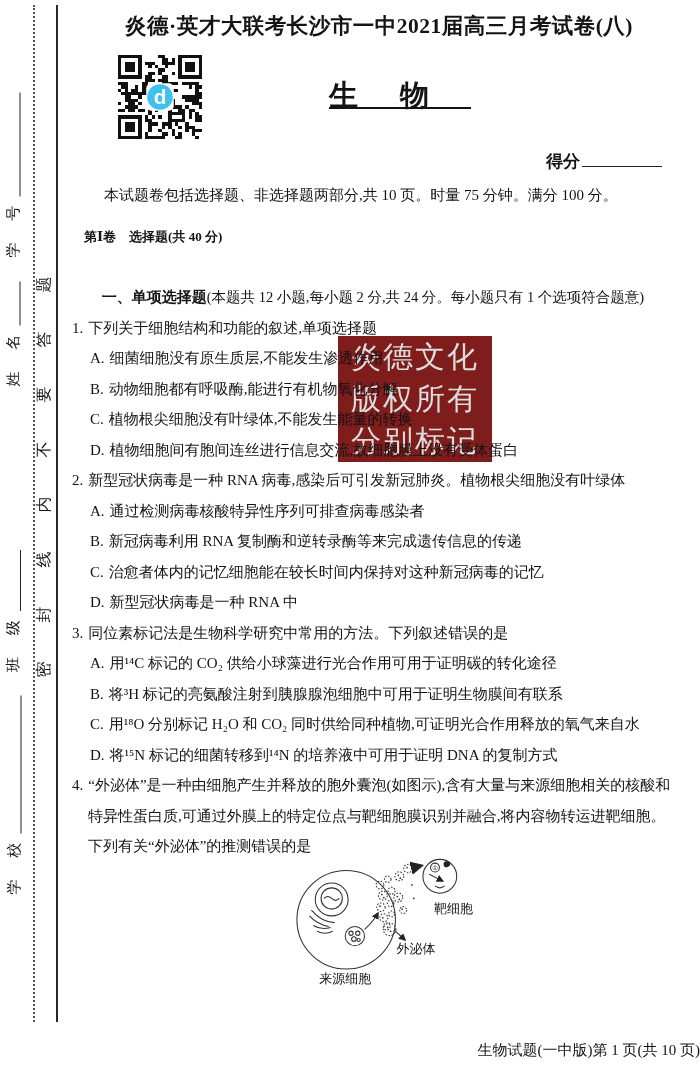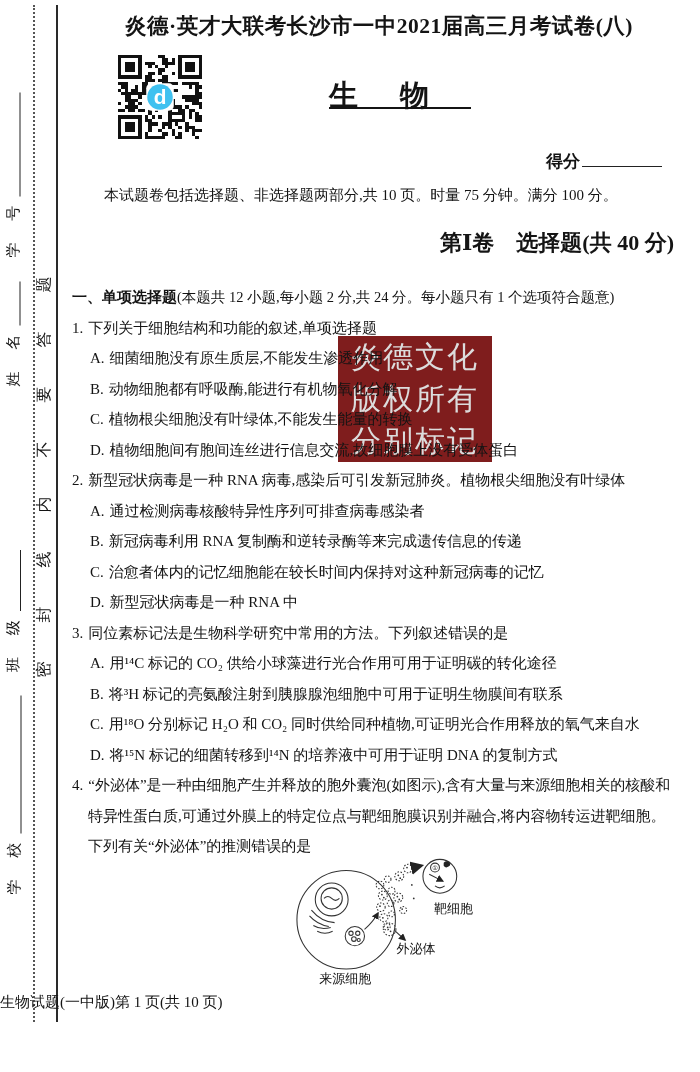--- a/index.html
+++ b/index.html
@@ -22,40 +22,40 @@
 
   
   .h-title{position:absolute;top:11px;left:84px;right:26px;text-align:center;
            font-size:21.5px;font-weight:bold;letter-spacing:.5px;}
   .qr{position:absolute;left:118px;top:55px;width:84px;height:84px;}
   .subject{position:absolute;top:76px;left:84px;right:26px;text-align:center;
            font-size:29px;font-weight:bold;letter-spacing:42px;text-indent:42px;text-decoration:underline;}
   .score{position:absolute;left:546px;top:148px;font-size:17px;font-weight:bold;z-index:2;}
   .score .blank{width:80px;margin-left:2px;}
   .intro{position:absolute;left:104px;top:186px;width:572px;font-size:15px;z-index:2;}
-  .section{position:absolute;top:228px;left:84px;right:26px;text-align:right;
-           font-size:22px;font-weight:bold;z-index:2;}
+  .section{position:absolute;top:228px;left:84px;right:26px;text-align:left;
+           font-size:13px;font-weight:bold;z-index:2;}
 
   
   .watermark{position:absolute;left:338px;top:336px;width:154px;height:126px;background:#7f1d1d;
              color:#dcdcdc;font-size:30px;line-height:42px;text-align:center;letter-spacing:2px;z-index:0;}
 
   
   .body{position:absolute;left:72px;top:282px;width:602px;font-size:15px;line-height:30.5px;z-index:1;}
   .body p{margin:0;}
-  .part-heading{white-space:nowrap;}
+  .part-heading{white-space:nowrap;text-align:center;}
   .ph-bold{font-weight:bold;}
   .ph-rest{font-size:14.5px;}
   .q{margin-left:12px;padding-left:16px;text-indent:-16px;}
   .opt{margin-left:12px;padding-left:34px;text-indent:-16px;}
   .qnum,.olet{margin-right:5px;}
   .diagram{margin-left:213px;margin-top:-6px;height:140px;}
   .diagram-svg text{font-family:"Liberation Serif","DejaVu Serif",serif;}
 
-  .footer{position:absolute;left:0;right:0;top:993px;text-align:left;font-size:15px;z-index:2;}
+  .footer{position:absolute;left:0;right:0;top:1041px;text-align:right;font-size:15px;z-index:2;}
 </style>
 </head>
 <body>
 
 <div class="page">
 
   <div class="fold-dotted"></div>
   <div class="seal-solid"></div>
 
   <div class="rot f1">

